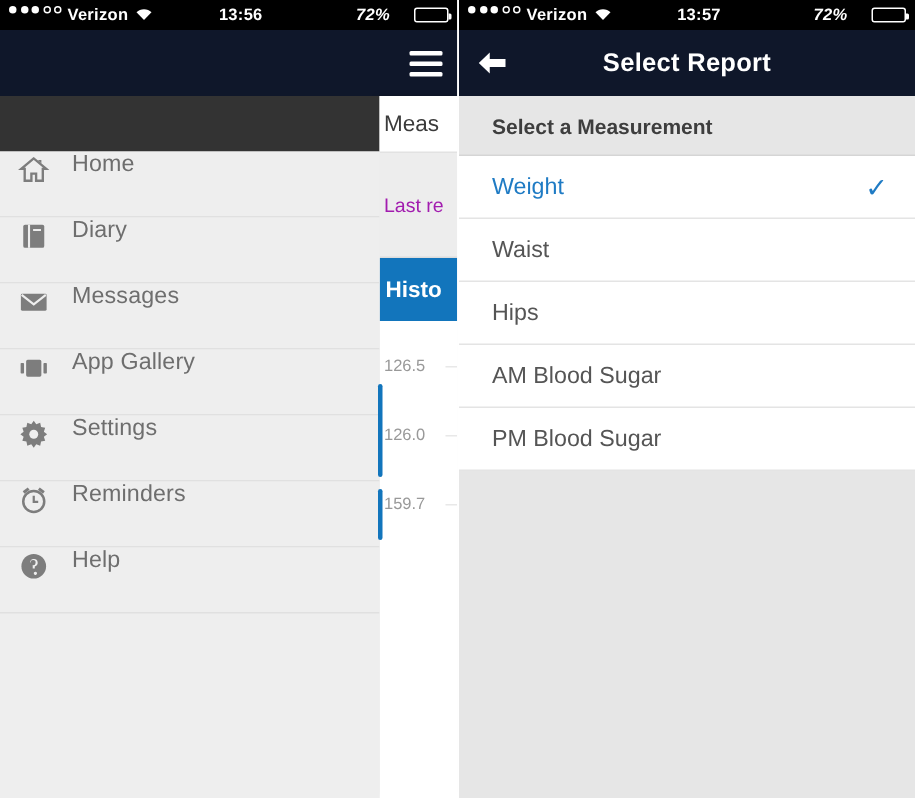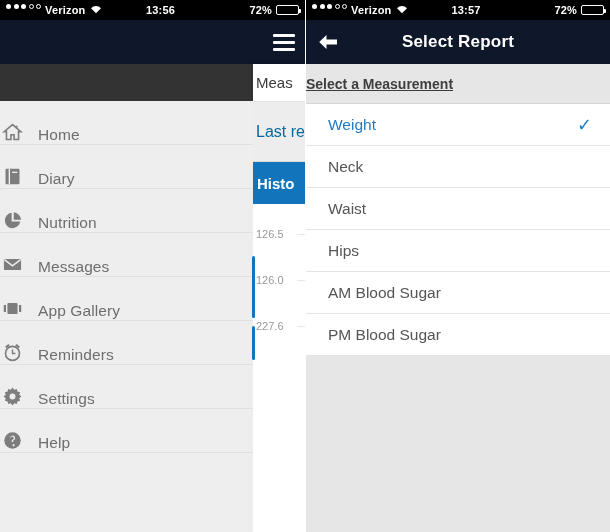--- a/index.html
+++ b/index.html
@@ -22,21 +22,21 @@
   .sb-left { display: flex; align-items: flex-start; gap: 4px; }
   .dots { display: flex; align-items: center; gap: 2.5px; }
   .dot { width: 5px; height: 5px; border-radius: 50%; background: #fff; }
   .dot.hollow { background: transparent; border: 1px solid #fff; width: 5px; height: 5px; }
   .carrier { font-size: 11px; font-weight: bold; }
   .wifi { font-size: 11px; line-height: 1; }
   .sb-center {
     position: absolute; left: 16px; right: 0; text-align: center;
     font-size: 11px; font-weight: bold; pointer-events: none;
   }
-  .sb-right { margin-left: auto; display: flex; align-items: center; gap: 4px; }
+  .sb-right { margin-left: auto; display: flex; align-items: center; gap: 16px; font-style: italic; }
   .batt-pct { font-size: 11px; font-weight: bold; }
   .batt {
     width: 23px; height: 10px; border: 1px solid #fff; border-radius: 2px;
     position: relative; padding: 1px;
   }
   .batt::after {
     content: ""; position: absolute; right: -3px; top: 3px;
     width: 2px; height: 4px; background: #fff; border-radius: 0 1px 1px 0;
   }
   .batt-fill { height: 100%; background: #fff; border-radius: 1px; }
@@ -67,44 +67,44 @@
     position: absolute; left: 253px; top: 0; width: 52px; height: 468px;
     background: #fff; overflow: hidden;
     box-shadow: -2px 0 4px rgba(0,0,0,.18);
   }
   .pane-header {
     height: 38px; background: #fff; display: flex; align-items: center;
     padding-left: 3px; font-size: 15px; color: #3b3b3b;
     border-bottom: 1px solid #e2e2e2; white-space: nowrap;
   }
   .pane-sub {
-    height: 60px; background: #ededed; display: flex; align-items: center;
-    padding-left: 3px; font-size: 16px; color: #0369a1;
+    height: 70px; background: #ededed; display: flex; align-items: center;
+    padding-left: 3px; font-size: 13px; color: #a21caf;
     border-bottom: 1px solid #dcdcdc; white-space: nowrap;
   }
   .tabstrip { height: 42px; background: #1275bc; display: flex; align-items: center; }
   .tab-active {
     color: #fff; font-size: 15px; font-weight: bold;
     padding-left: 4px; white-space: nowrap;
   }
   .chart-area { position: relative; height: 330px; background: #fff; }
   .ylabel {
     position: absolute; left: 3px; font-size: 11px; color: #999;
     white-space: nowrap;
   }
   .gridline { position: absolute; left: 44px; right: 0; height: 1px; background: #e8e8e8; }
 
   .sidebar {
     position: absolute; left: 0; top: 0; width: 253px; height: 468px;
     background: #eeeeee; z-index: 3; overflow: hidden;
   }
   .side-top { height: 37px; background: #333333; }
   .side-item {
-    height: 44px; display: flex; align-items: flex-end;
-    border-bottom: 1px solid #e0e0e0; padding-left: 2px;
+    height: 44px; display: flex; align-items: flex-start;
+    border-bottom: 1px solid #e0e0e0; padding-left: 12px;
     background: #eeeeee;
   }
   .side-item.active { background: #1275bc; border-bottom-color: #1275bc; }
   .side-ico {
     width: 30px; height: 24px; display: flex; align-items: center;
     justify-content: flex-start; color: #7d7d7d; flex: 0 0 30px;
   }
   .side-item.active .side-ico { color: #ffffff; }
   .side-label {
     font-size: 15.5px; color: #6e6e6e; margin-left: 6px; letter-spacing: .1px;
@@ -112,23 +112,22 @@
   .side-item.active .side-label { color: #fff; font-weight: bold; }
   .scroll-hint {
     position: absolute; left: 252px; width: 3px; background: #1275bc;
     border-radius: 2px; z-index: 4;
   }
 
   
   .right-body { height: 468px; background: #e6e6e6; }
   .section-head {
     height: 40px; background: #e6e6e6; display: flex; align-items: center;
-    font-size: 14px; font-weight: bold; color: #3e3e3e;
+    padding-left: 22px; font-size: 14px; font-weight: bold; color: #3e3e3e;
     border-bottom: 1px solid #d5d5d5;
-    text-decoration: underline;
   }
   .list { background: #b91c1c; }
   .list-row {
     height: 42px; display: flex; align-items: center;
     padding: 0 18px 0 22px; border-bottom: 1px solid #e4e4e4;
     background: #fff;
   }
   .row-label { font-size: 15.5px; color: #555; }
   .list-row.selected .row-label { color: #1f7bc4; }
   .check { margin-left: auto; color: #1f7bc4; font-size: 18px; line-height: 1; }
@@ -180,21 +179,21 @@
         <div class="pane-sub">Last re</div>
         <div class="tabstrip">
           <span class="tab-active">Histo</span>
         </div>
         <div class="chart-area">
           <div class="gridline" style="top:30px"></div>
           <div class="ylabel" style="top:24px">126.5</div>
           <div class="gridline" style="top:76px"></div>
           <div class="ylabel" style="top:70px">126.0</div>
           <div class="gridline" style="top:122px"></div>
-          <div class="ylabel" style="top:116px">227.6</div>
+          <div class="ylabel" style="top:116px">159.7</div>
         </div>
       </div>
 
       <div class="sidebar">
         <div class="side-top"></div>
         <div id="side-items">
             <div class="side-item">
               <span class="side-ico">
                 <svg width="21" height="21" viewBox="0 0 24 24" fill="currentColor">
                   <path d="M12 3 L2.5 11 h2.6 v9 h5.1 v-5.4 h3.6 V20 h5.1 v-9 h2.6 Z" fill="none" stroke="currentColor" stroke-width="1.8"></path>
@@ -209,64 +208,55 @@
                   <rect x="4" y="3.2" width="16" height="17.6" rx="1.4"></rect>
                   <rect x="7.6" y="3.2" width="1.6" height="17.6" fill="#eee"></rect>
                   <rect x="11.5" y="6.5" width="6" height="1.5" fill="#eee"></rect>
                 </svg>
               </span>
               <span class="side-label">Diary</span>
             </div>
             <div class="side-item">
               <span class="side-ico">
                 <svg width="21" height="21" viewBox="0 0 24 24" fill="currentColor">
-                  <path d="M11 3.2 A8.8 8.8 0 1 0 20.8 13 H11 Z"></path>
-                  <path d="M13 2.6 A9.4 9.4 0 0 1 21.4 11 H13 Z" transform="translate(0.4,0)"></path>
-                </svg>
-              </span>
-              <span class="side-label">Nutrition</span>
-            </div>
-            <div class="side-item">
-              <span class="side-ico">
-                <svg width="21" height="21" viewBox="0 0 24 24" fill="currentColor">
                   <rect x="2.2" y="5.6" width="19.6" height="12.8" rx="1"></rect>
                   <path d="M2.8 6.4 L12 13.6 L21.2 6.4" fill="none" stroke="#eee" stroke-width="1.7"></path>
                 </svg>
               </span>
               <span class="side-label">Messages</span>
             </div>
             <div class="side-item">
               <span class="side-ico">
                 <svg width="21" height="21" viewBox="0 0 24 24" fill="currentColor">
                   <rect x="2" y="8" width="2.6" height="8" rx="0.6"></rect>
                   <rect x="6.2" y="5.6" width="11.6" height="12.8" rx="1.2"></rect>
                   <rect x="19.4" y="8" width="2.6" height="8" rx="0.6"></rect>
                 </svg>
               </span>
               <span class="side-label">App Gallery</span>
+            </div>
+            <div class="side-item">
+              <span class="side-ico">
+                <svg width="21" height="21" viewBox="0 0 24 24" fill="currentColor">
+                  <path d="M12 1.8 l1.9 2.5 3-1 .7 3.1 3.1.7-1 3 2.5 1.9-2.5 1.9 1 3-3.1.7-.7 3.1-3-1-1.9 2.5-1.9-2.5-3 1-.7-3.1-3.1-.7 1-3L1.8 12l2.5-1.9-1-3 3.1-.7.7-3.1 3 1z"></path>
+                  <circle cx="12" cy="12" r="3.4" fill="#eee"></circle>
+                </svg>
+              </span>
+              <span class="side-label">Settings</span>
             </div>
             <div class="side-item">
               <span class="side-ico">
                 <svg width="21" height="21" viewBox="0 0 24 24" fill="currentColor">
                   <circle cx="12" cy="13" r="8" fill="none" stroke="currentColor" stroke-width="1.9"></circle>
                   <path d="M12 8.6 v4.6 h3.4" fill="none" stroke="currentColor" stroke-width="1.7"></path>
                   <path d="M3.6 5.2 L7.4 2.2 l1.4 1.8 L5 7z"></path>
                   <path d="M20.4 5.2 L16.6 2.2 l-1.4 1.8 L19 7z"></path>
                 </svg>
               </span>
               <span class="side-label">Reminders</span>
-            </div>
-            <div class="side-item">
-              <span class="side-ico">
-                <svg width="21" height="21" viewBox="0 0 24 24" fill="currentColor">
-                  <path d="M12 1.8 l1.9 2.5 3-1 .7 3.1 3.1.7-1 3 2.5 1.9-2.5 1.9 1 3-3.1.7-.7 3.1-3-1-1.9 2.5-1.9-2.5-3 1-.7-3.1-3.1-.7 1-3L1.8 12l2.5-1.9-1-3 3.1-.7.7-3.1 3 1z"></path>
-                  <circle cx="12" cy="12" r="3.4" fill="#eee"></circle>
-                </svg>
-              </span>
-              <span class="side-label">Settings</span>
             </div>
             <div class="side-item">
               <span class="side-ico">
                 <svg width="21" height="21" viewBox="0 0 24 24" fill="currentColor">
                   <circle cx="12" cy="12" r="9.4"></circle>
                   <path d="M12 17.4 a1.25 1.25 0 1 1 0 .01" fill="#eee"></path>
                   <path d="M9.2 9.2 a2.9 2.9 0 1 1 3.6 2.9 v1.6 h-1.6 v-2.6 a1.9 1.9 0 1 0-1.6-1.9 z" fill="#eee"></path>
                 </svg>
               </span>
               <span class="side-label">Help</span>
@@ -313,23 +303,20 @@
     </div>
 
     <div class="right-body">
       <div class="section-head">Select a Measurement</div>
       <div class="list" id="report-list">
           <div class="list-row selected">
             <span class="row-label">Weight</span>
             <span class="check">✓</span>
           </div>
           <div class="list-row">
-            <span class="row-label">Neck</span>
-          </div>
-          <div class="list-row">
             <span class="row-label">Waist</span>
           </div>
           <div class="list-row">
             <span class="row-label">Hips</span>
           </div>
           <div class="list-row">
             <span class="row-label">AM Blood Sugar</span>
           </div>
           <div class="list-row">
             <span class="row-label">PM Blood Sugar</span>

